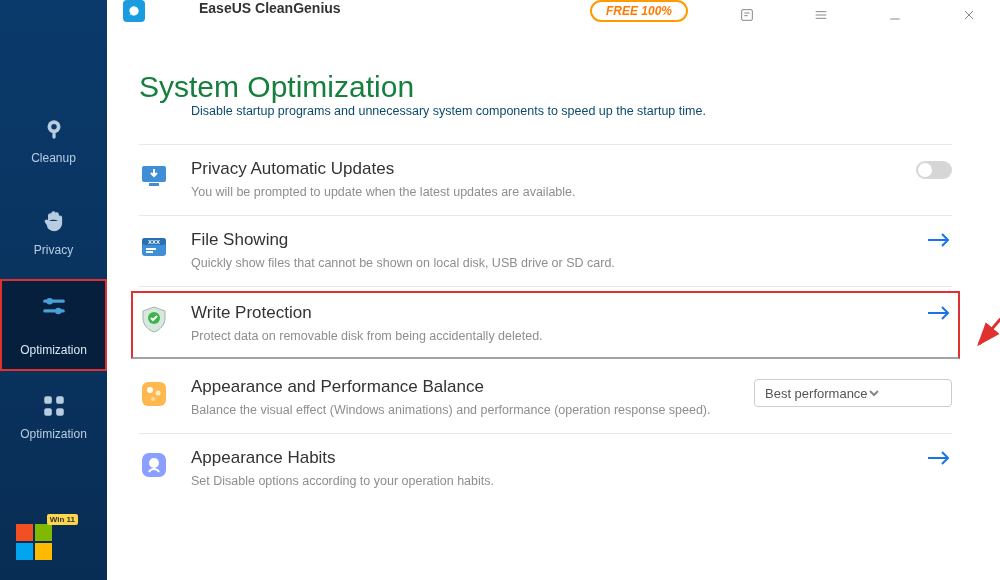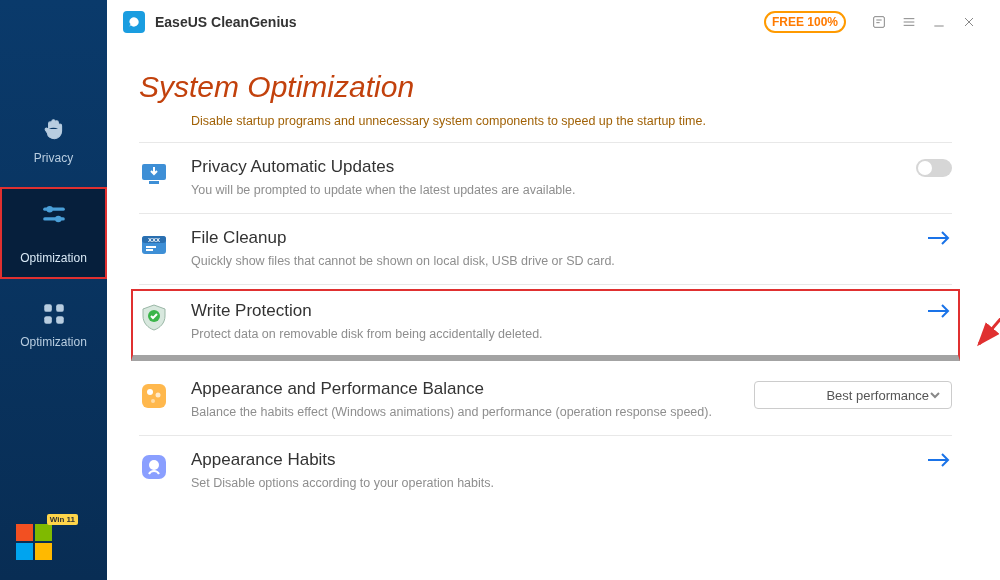--- a/index.html
+++ b/index.html
@@ -15,62 +15,72 @@
     .side-item.active { color: #d8e8f5; }
     .promo { position: absolute; bottom: 20px; left: 16px; width: 50px; }
     .promo-badge { position: absolute; top: -10px; right: -12px; background: #ffd54a; color: #333; font-size: 8px; font-weight: bold; padding: 1px 3px; border-radius: 2px; }
     .promo-sq { display: grid; grid-template-columns: 1fr 1fr; grid-template-rows: 1fr 1fr; width: 36px; height: 36px; gap: 2px; }
     .promo-sq span:nth-child(1){background:#f25022;} .promo-sq span:nth-child(2){background:#7fba00;} .promo-sq span:nth-child(3){background:#00a4ef;} .promo-sq span:nth-child(4){background:#ffb900;}
 
     
     .main { flex: 1; height: 580px; background: #fff; position: relative; }
 
     
-    .header { height: 44px; display: flex; align-items: center; padding: 0 16px; }
+    .header { height: 44px; display: flex; align-items: flex-start; padding: 0 16px; gap: 44px; }
     .logo { width: 22px; height: 22px; background: #1a9de0; border-radius: 4px; display: flex; align-items: center; justify-content: center; margin-right: 10px; }
     .logo svg { width: 14px; height: 14px; fill: #fff; }
     .app-title { font-size: 14px; font-weight: 600; color: #333; }
     .hdr-spacer { flex: 1; }
-    .free-badge { border: 2px solid #ff9a00; color: #ff7a00; font-weight: 800; font-size: 12px; padding: 2px 6px; border-radius: 14px; margin-right: 18px; }
+    .free-badge { border: 2px solid #ff9a00; color: #ff7a00; font-weight: 800; font-size: 12px; font-style: italic; padding: 2px 14px; border-radius: 14px; }
     .hdr-btn { width: 30px; height: 30px; display: flex; align-items: center; justify-content: center; cursor: pointer; }
     .hdr-btn svg { width: 16px; height: 16px; stroke: #888; fill: none; stroke-width: 1.5; }
 
     
     .content { padding: 26px 48px 0 32px; }
-    .page-title { font-size: 30px; color: #c2410c; font-weight: 400; margin-bottom: 10px; font-style: italic; }
-    .page-sub { font-size: 12.5px; color: #a16207; padding-left: 52px; margin-bottom: 14px; }
+    .page-title { font-size: 30px; color: #15803d; font-weight: 400; margin-bottom: 0; }
+    .page-sub { font-size: 12.5px; color: #0c4a6e; padding-left: 52px; margin-bottom: 26px; }
     .divider { height: 1px; background: #e8e8e8; margin: 0; }
 
     .row { display: flex; align-items: flex-start; padding: 14px 0 16px 0; border-bottom: 1px solid #e8e8e8; }
     .row-icon { width: 30px; height: 30px; border-radius: 6px; display: flex; align-items: center; justify-content: center; margin-right: 22px; margin-top: 2px; flex-shrink: 0; }
     .row-icon svg { width: 30px; height: 30px; }
     .row-body { flex: 1; }
     .row-title { font-size: 17px; color: #333; font-weight: 400; margin-bottom: 6px; }
     .row-desc { font-size: 12.5px; color: #8e8e8e; }
     .row-action { display: flex; align-items: center; margin-left: 12px; padding-top: 2px; }
 
     .toggle { width: 36px; height: 18px; background: #d6d6d6; border-radius: 9px; position: relative; cursor: pointer; }
     .toggle .knob { width: 14px; height: 14px; background: #fff; border-radius: 50%; position: absolute; top: 2px; left: 2px; }
 
     .arrow-link { cursor: pointer; }
     .arrow-link svg { width: 26px; height: 16px; stroke: #1a73e8; fill: none; stroke-width: 2; }
 
-    .dropdown { width: 198px; height: 28px; border: 1px solid #ccc; border-radius: 4px; display: flex; align-items: center; padding: 9px 10px; font-size: 13px; color: #555; cursor: pointer; justify-content: flex-end; }
+    .dropdown { width: 198px; height: 28px; border: 1px solid #ccc; border-radius: 4px; display: flex; align-items: center; padding: 9px 10px; font-size: 13px; color: #555; cursor: pointer; justify-content: flex-start; }
     .dropdown svg { width: 12px; height: 12px; stroke: #888; fill: none; stroke-width: 2; }
 
     .highlight { border: 2px solid #e03030; padding: 10px 6px 14px 6px; margin: 4px -8px; border-bottom: 2px solid #e03030; }
-    .highlight.row { border-bottom: 6px solid #a3a3a3; }
+    .highlight.row { border-bottom: 2px solid #a3a3a3; }
 
     
     .anno { position: absolute; pointer-events: none; }
   </style>
 </head>
 <body>
 
 <div class="sidebar">
+  <div class="side-item">
+    <span class="side-icon">
+      <svg viewBox="0 0 24 24">
+          <circle cx="12" cy="9" r="6"></circle>
+          <circle cx="12" cy="9" r="2.5" fill="#0a3a6b"></circle>
+          <rect x="10.5" y="14" width="3" height="6" rx="1.5"></rect>
+        </svg>
+    </span>
+    <span>Cleanup</span>
+  </div>
   <div class="side-item">
     <span class="side-icon">
       <svg viewBox="0 0 24 24">
           <path d="M7 11V6a1.5 1.5 0 0 1 3 0v4 M10 10V4a1.5 1.5 0 0 1 3 0v6 M13 10V5a1.5 1.5 0 0 1 3 0v6 M16 11V8a1.5 1.5 0 0 1 3 0v5c0 4-3 7-6.5 7S6 18 6 15l-2-3c-.6-1 .6-2.2 1.7-1.6L7 11" stroke="#b8cde0" fill="#b8cde0" stroke-linejoin="round"></path>
         </svg>
     </span>
     <span>Privacy</span>
   </div>
   <div class="side-item active">
     <span class="side-icon">
@@ -168,21 +178,21 @@
       <div class="row-icon">
         <svg viewBox="0 0 30 30">
             <rect x="3" y="6" width="24" height="18" rx="3" fill="#3e8fd6"></rect>
             <rect x="3" y="6" width="24" height="7" rx="3" fill="#2a6fb0"></rect>
             <text x="15" y="12" font-size="6" fill="#fff" text-anchor="middle" font-weight="bold">XXX</text>
             <rect x="7" y="16" width="10" height="2" fill="#fff"></rect>
             <rect x="7" y="19" width="7" height="2" fill="#fff"></rect>
           </svg>
       </div>
       <div class="row-body">
-        <div class="row-title">File Cleanup</div>
+        <div class="row-title">File Showing</div>
         <div class="row-desc">Quickly show files that cannot be shown on local disk, USB drive or SD card.</div>
       </div>
       <div class="row-action arrow-link">
         <svg viewBox="0 0 26 16">
             <path d="M2 8h20m-6-6l6 6-6 6"></path>
           </svg>
       </div>
     </div>
 
     <div class="row highlight">
@@ -208,21 +218,21 @@
       <div class="row-icon">
         <svg viewBox="0 0 30 30">
             <rect x="3" y="3" width="24" height="24" rx="6" fill="#ffb84d"></rect>
             <circle cx="11" cy="11" r="3" fill="#fff"></circle>
             <circle cx="19" cy="14" r="2.5" fill="#fff" opacity="0.7"></circle>
             <circle cx="14" cy="20" r="2" fill="#fff" opacity="0.5"></circle>
           </svg>
       </div>
       <div class="row-body">
         <div class="row-title">Appearance and Performance Balance</div>
-        <div class="row-desc">Balance the habits effect (Windows animations) and performance (operation response speed).</div>
+        <div class="row-desc">Balance the visual effect (Windows animations) and performance (operation response speed).</div>
       </div>
       <div class="row-action">
         <div class="dropdown">
           <span>Best performance</span>
           <svg viewBox="0 0 12 12">
               <path d="M2 4l4 4 4-4"></path>
             </svg>
         </div>
       </div>
     </div>

